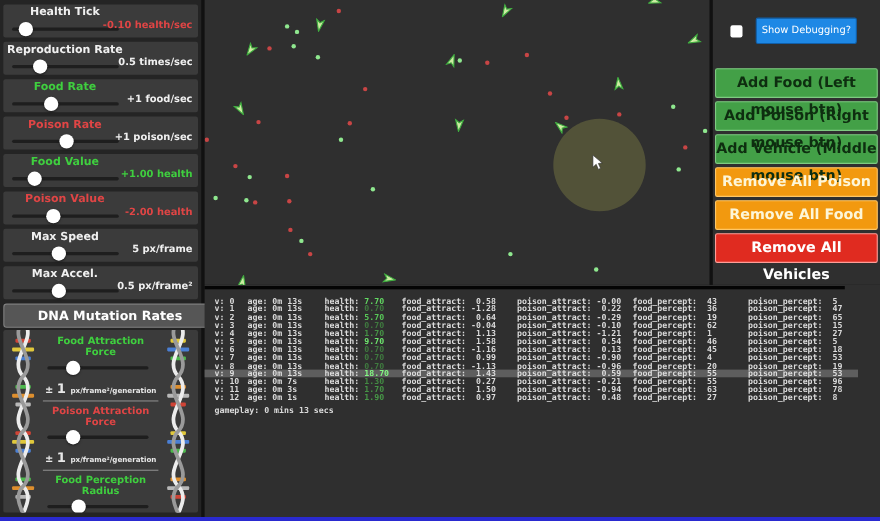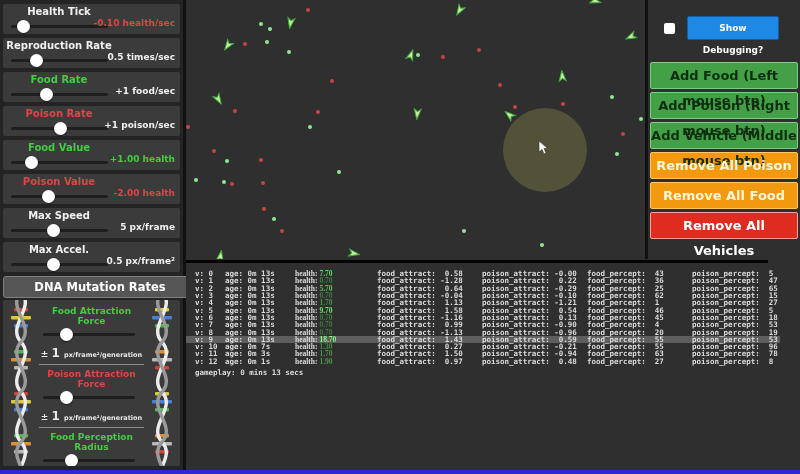--- a/index.html
+++ b/index.html
@@ -51,35 +51,35 @@
                       background:rgba(196,196,88,0.24); }
   #cursor { position:absolute; width:12px; height:16px; }
 
   
   #rightpanel { position:absolute; left:648px; top:0; width:152px; height:259px;
                 background:#2f2f2f; padding:16px 2px 0 2px; }
   #debug-row { display:flex; align-items:center; margin:0 0 22px 14px; }
   #debug-checkbox { width:11px; height:11px; background:#fff; border-radius:2px;
                     margin-right:12px; }
   #debug-btn { width:92px; height:24px; background:#1e88e5; border:1px solid #115fa8;
-               border-radius:2px; color:#fff; font-size:9px; font-weight:bold;
+               border-radius:2px; color:#fff; font-size:9px; font-weight:normal;
                text-align:center; line-height:22px; }
   .action-btn { width:148px; height:27px; border-radius:2px; margin-bottom:3px;
                 font-size:13px; font-weight:bold; text-align:center; line-height:25px;
                 border:1px solid transparent; }
 
   
   #bottom { position:absolute; left:186px; top:259px; width:614px; height:211px;
             background:#2f2f2f; font-family:"DejaVu Sans Mono","Liberation Mono",monospace; }
   #sep-line { position:absolute; left:0; top:1px; width:582px; height:3px; background:#050505; }
   #stat-rows { position:absolute; left:0; top:11px; width:614px; }
   .srow2 { display:flex; height:7.3px; align-items:center; padding-left:9px;
            font-size:7.5px; font-weight:bold; color:#dcdcdc; white-space:pre; }
   .srow2.hl { background:#5e5e5e; width:594px; }
-  .c0{width:30px;} .c1{width:70px;} .ch{width:82px;font-family:Liberation Serif, serif;} .c2{width:105px;}
+  .c0{width:30px;} .c1{width:70px;} .ch{width:70px;} .c2{width:105px;}
   .c3{width:105px;} .c4{width:105px;} .c5{flex:1;}
   #gameplay { position:absolute; left:9px; top:109px; font-size:7.5px; font-weight:bold;
               color:#dcdcdc; white-space:pre; }
 
   #bluebar { position:absolute; left:0; bottom:0; width:800px; height:4px;
              background:#2a2ad0; z-index:10; }
 </style>
 </head>
 <body>
 
@@ -293,21 +293,21 @@
         <div class="action-btn" style="background: rgb(242, 153, 15); border-color: rgb(255, 199, 102); color: rgb(253, 246, 216);">Remove All Food</div>
         <div class="action-btn" style="background: rgb(224, 43, 32); border-color: rgb(255, 157, 151); color: rgb(255, 255, 255);">Remove All Vehicles</div>
       </div>
   </div>
 
   <div id="bottom">
     <div id="sep-line"></div>
     <div id="stat-rows">
         <div class="srow2"><span class="c0">v: 0</span><span class="c1">age: 0m 13s</span><span class="ch"><span>health: </span><span style="color: rgb(98, 216, 98);">7.70</span></span><span class="c2">food_attract:  0.58</span><span class="c3">poison_attract: -0.00</span><span class="c4">food_percept:  43</span><span class="c5">poison_percept:  5</span></div>
         <div class="srow2"><span class="c0">v: 1</span><span class="c1">age: 0m 13s</span><span class="ch"><span>health: </span><span style="color: rgb(63, 122, 63);">0.70</span></span><span class="c2">food_attract: -1.28</span><span class="c3">poison_attract:  0.22</span><span class="c4">food_percept:  36</span><span class="c5">poison_percept:  47</span></div>
-        <div class="srow2"><span class="c0">v: 2</span><span class="c1">age: 0m 13s</span><span class="ch"><span>health: </span><span style="color: rgb(88, 200, 88);">5.70</span></span><span class="c2">food_attract:  0.64</span><span class="c3">poison_attract: -0.29</span><span class="c4">food_percept:  25</span><span class="c5">poison_percept:  65</span></div>
+        <div class="srow2"><span class="c0">v: 2</span><span class="c1">age: 0m 13s</span><span class="ch"><span>health: </span><span style="color: rgb(88, 200, 88);">5.70</span></span><span class="c2">food_attract:  0.64</span><span class="c3">poison_attract: -0.29</span><span class="c4">food_percept:  19</span><span class="c5">poison_percept:  65</span></div>
         <div class="srow2"><span class="c0">v: 3</span><span class="c1">age: 0m 13s</span><span class="ch"><span>health: </span><span style="color: rgb(63, 122, 63);">0.70</span></span><span class="c2">food_attract: -0.04</span><span class="c3">poison_attract: -0.10</span><span class="c4">food_percept:  62</span><span class="c5">poison_percept:  15</span></div>
         <div class="srow2"><span class="c0">v: 4</span><span class="c1">age: 0m 13s</span><span class="ch"><span>health: </span><span style="color: rgb(70, 147, 70);">1.70</span></span><span class="c2">food_attract:  1.13</span><span class="c3">poison_attract: -1.21</span><span class="c4">food_percept:  1</span><span class="c5">poison_percept:  27</span></div>
         <div class="srow2"><span class="c0">v: 5</span><span class="c1">age: 0m 13s</span><span class="ch"><span>health: </span><span style="color: rgb(110, 230, 110); text-align: right;">9.70</span></span><span class="c2">food_attract:  1.58</span><span class="c3">poison_attract:  0.54</span><span class="c4">food_percept:  46</span><span class="c5">poison_percept:  5</span></div>
         <div class="srow2"><span class="c0">v: 6</span><span class="c1">age: 0m 13s</span><span class="ch"><span>health: </span><span style="color: rgb(63, 122, 63);">0.70</span></span><span class="c2">food_attract: -1.16</span><span class="c3">poison_attract:  0.13</span><span class="c4">food_percept:  45</span><span class="c5">poison_percept:  18</span></div>
         <div class="srow2"><span class="c0">v: 7</span><span class="c1">age: 0m 13s</span><span class="ch"><span>health: </span><span style="color: rgb(63, 122, 63);">0.70</span></span><span class="c2">food_attract:  0.99</span><span class="c3">poison_attract: -0.90</span><span class="c4">food_percept:  4</span><span class="c5">poison_percept:  53</span></div>
         <div class="srow2"><span class="c0">v: 8</span><span class="c1">age: 0m 13s</span><span class="ch"><span>health: </span><span style="color: rgb(63, 122, 63);">0.70</span></span><span class="c2">food_attract: -1.13</span><span class="c3">poison_attract: -0.96</span><span class="c4">food_percept:  20</span><span class="c5">poison_percept:  19</span></div>
         <div class="srow2 hl"><span class="c0">v: 9</span><span class="c1">age: 0m 13s</span><span class="ch"><span>health: </span><span style="color: rgb(132, 250, 132);">18.70</span></span><span class="c2">food_attract:  1.43</span><span class="c3">poison_attract:  0.59</span><span class="c4">food_percept:  55</span><span class="c5">poison_percept:  53</span></div>
         <div class="srow2"><span class="c0">v: 10</span><span class="c1">age: 0m 7s</span><span class="ch"><span>health: </span><span style="color: rgb(67, 139, 67);">1.30</span></span><span class="c2">food_attract:  0.27</span><span class="c3">poison_attract: -0.21</span><span class="c4">food_percept:  55</span><span class="c5">poison_percept:  96</span></div>
         <div class="srow2"><span class="c0">v: 11</span><span class="c1">age: 0m 3s</span><span class="ch"><span>health: </span><span style="color: rgb(70, 147, 70);">1.70</span></span><span class="c2">food_attract:  1.50</span><span class="c3">poison_attract: -0.94</span><span class="c4">food_percept:  63</span><span class="c5">poison_percept:  78</span></div>
         <div class="srow2"><span class="c0">v: 12</span><span class="c1">age: 0m 1s</span><span class="ch"><span>health: </span><span style="color: rgb(71, 152, 71);">1.90</span></span><span class="c2">food_attract:  0.97</span><span class="c3">poison_attract:  0.48</span><span class="c4">food_percept:  27</span><span class="c5">poison_percept:  8</span></div>

